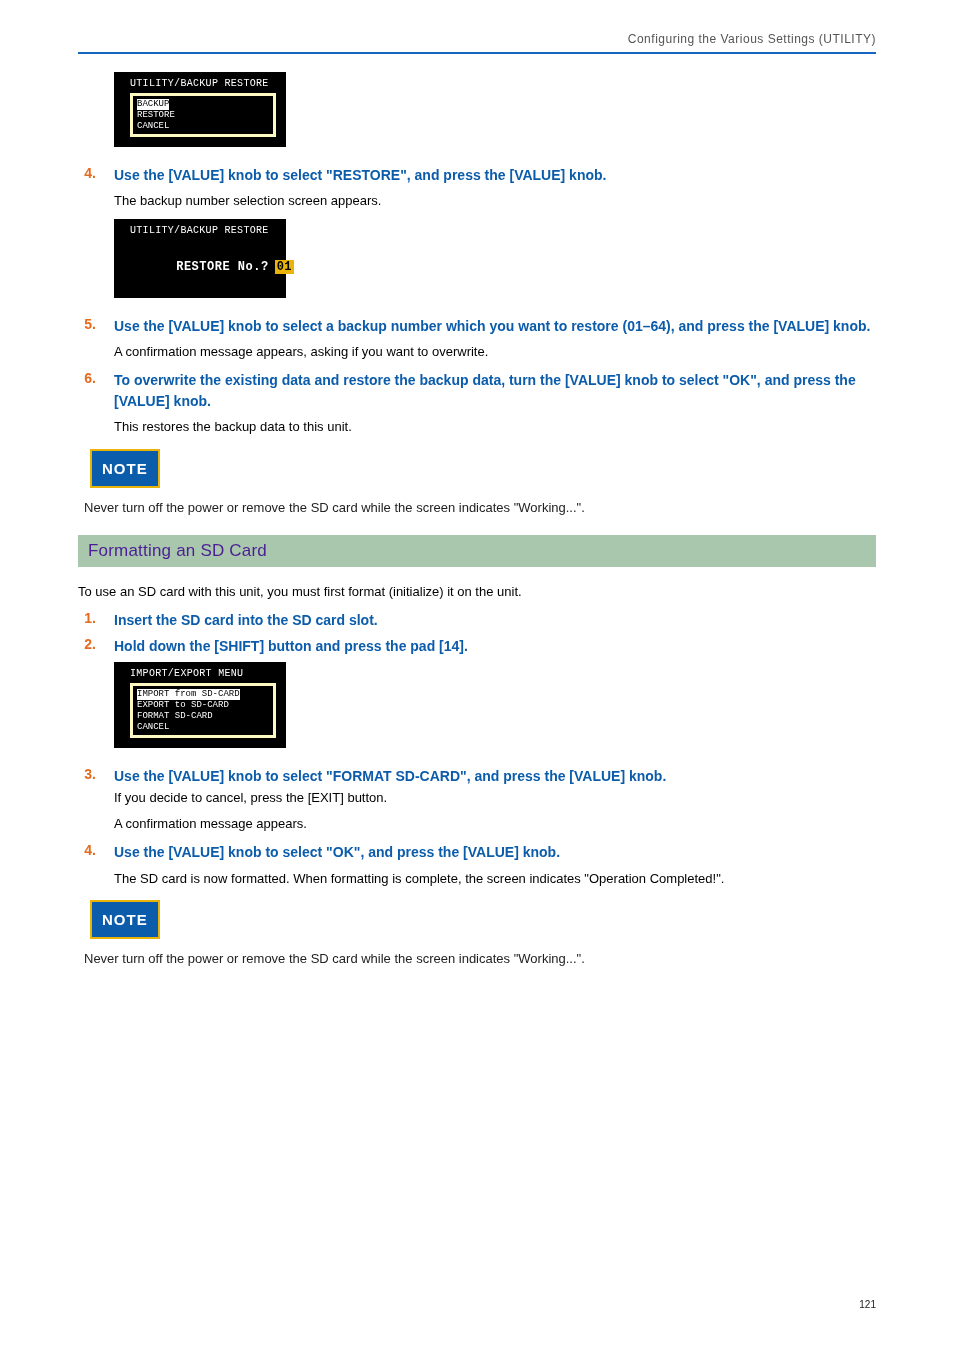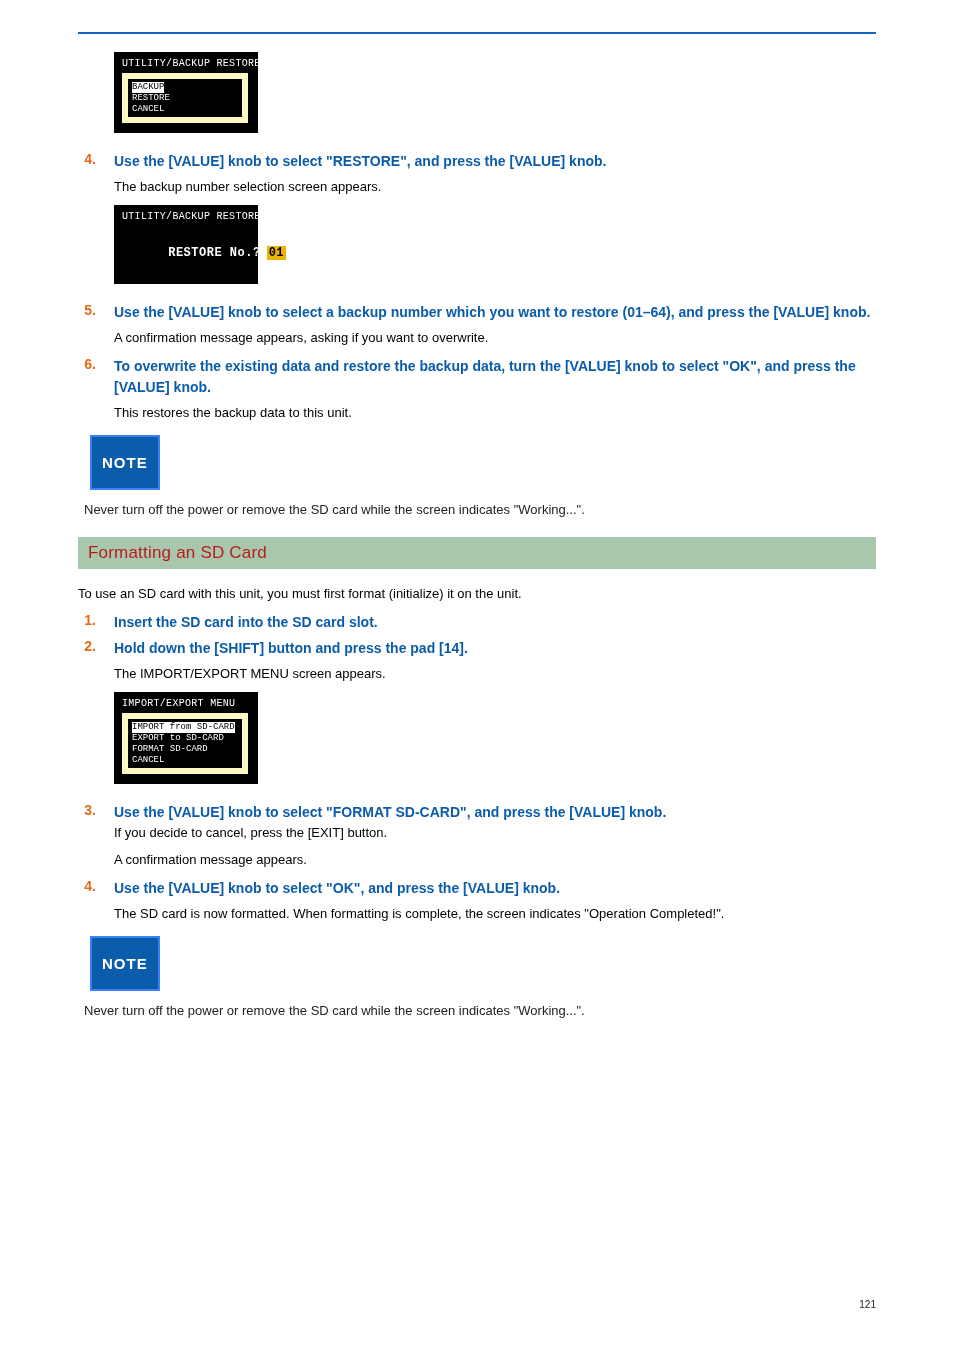--- a/index.html
+++ b/index.html
@@ -26,34 +26,34 @@
     height: 2px;
     background: #1566c0;
     margin-bottom: 18px;
   }
   .lcd {
     background: #000;
     color: #fff;
     font-family: "Courier New", monospace;
     font-size: 11px;
     display: inline-block;
-    padding: 6px 10px 10px 8px;
+    padding: 6px 10px 10px 16px;
     margin-left: 36px;
     margin-bottom: 12px;
-    width: 144px;
+    width: 172px;
     box-sizing: border-box;
   }
   .lcd .title-line {
     font-size: 10px;
     letter-spacing: 0.3px;
     margin-bottom: 4px;
     white-space: pre;
   }
   .lcd .menu-box {
-    border: 6px solid #fef9c3;
+    border: 3px solid #fef9c3;
     padding: 1px 4px 2px 4px;
   }
   .lcd .menu-item {
     font-size: 9px;
     line-height: 11px;
     white-space: pre;
   }
   .lcd .menu-item.hl {
     color: #000;
     background: #fff;
@@ -98,49 +98,50 @@
     line-height: 1.45;
     color: #000000;
   }
   .note-badge {
     display: inline-block;
     background: #0b5cab;
     color: #fff;
     font-weight: 700;
     font-size: 15px;
     letter-spacing: 1px;
-    padding: 17px 10px;
-    border: 2px solid #3b82f6;
+    padding: 9px 10px;
+    border: 2px solid #eab308;
     margin-left: 12px;
     margin-top: 4px;
   }
   .note-text {
     font-size: 13px;
     line-height: 1.4;
     margin: 11px 0 18px 6px;
   }
   .section-h {
     background: #a8c7ad;
-    color: #b91c1c;
+    color: #4c1d95;
     font-size: 17px;
     padding: 6px 10px;
     margin: 14px 0 16px 0;
     letter-spacing: 0.2px;
   }
   .page-num {
     position: absolute;
     right: 78px;
     bottom: 40px;
     font-size: 10px;
   }
 </style>
 </head>
 <body>
 
 <div class="page">
+  <div class="top-title">Configuring the Various Settings (UTILITY)</div>
   <div class="top-rule"></div>
 
   
   <div class="lcd">
     <div class="title-line">UTILITY/BACKUP RESTORE</div>
     <div class="menu-box">
       <div><span class="menu-item hl">BACKUP</span></div>
       <div class="menu-item">RESTORE</div>
       <div class="menu-item">CANCEL</div>
     </div>
@@ -187,21 +188,20 @@
   <div class="step">
     <div class="num">1.</div>
     <div class="instr">Insert the SD card into the SD card slot.</div>
   </div>
 
   
   <div class="step">
     <div class="num">2.</div>
     <div class="instr">Hold down the [SHIFT] button and press the pad [14].</div>
   </div>
-  <div class="desc">The IMPORT/EXPORT MENU screen appears.</div>
 
   
   <div class="lcd">
     <div class="title-line">IMPORT/EXPORT MENU</div>
     <div class="menu-box">
       <div><span class="menu-item hl">IMPORT from SD-CARD</span></div>
       <div class="menu-item">EXPORT to SD-CARD</div>
       <div class="menu-item">FORMAT SD-CARD</div>
       <div class="menu-item">CANCEL</div>
     </div>

